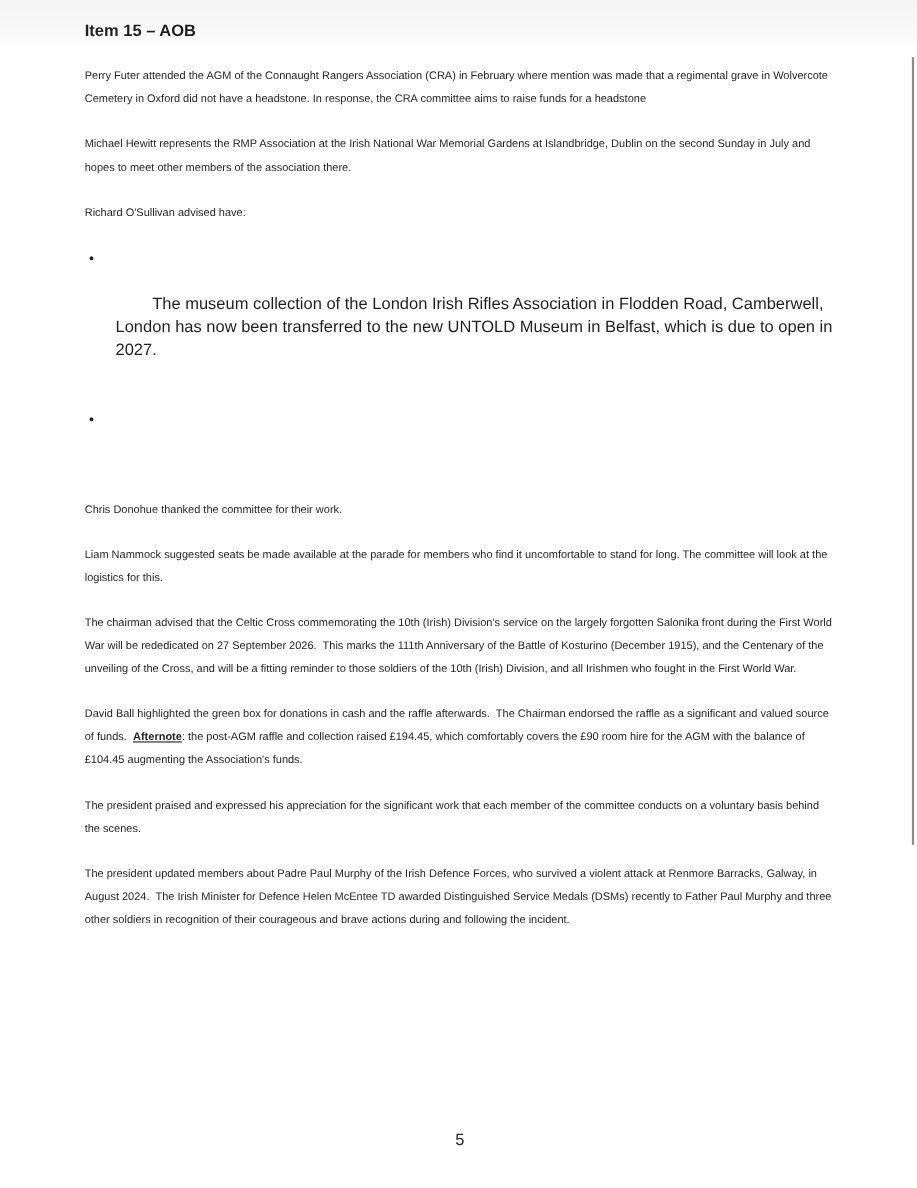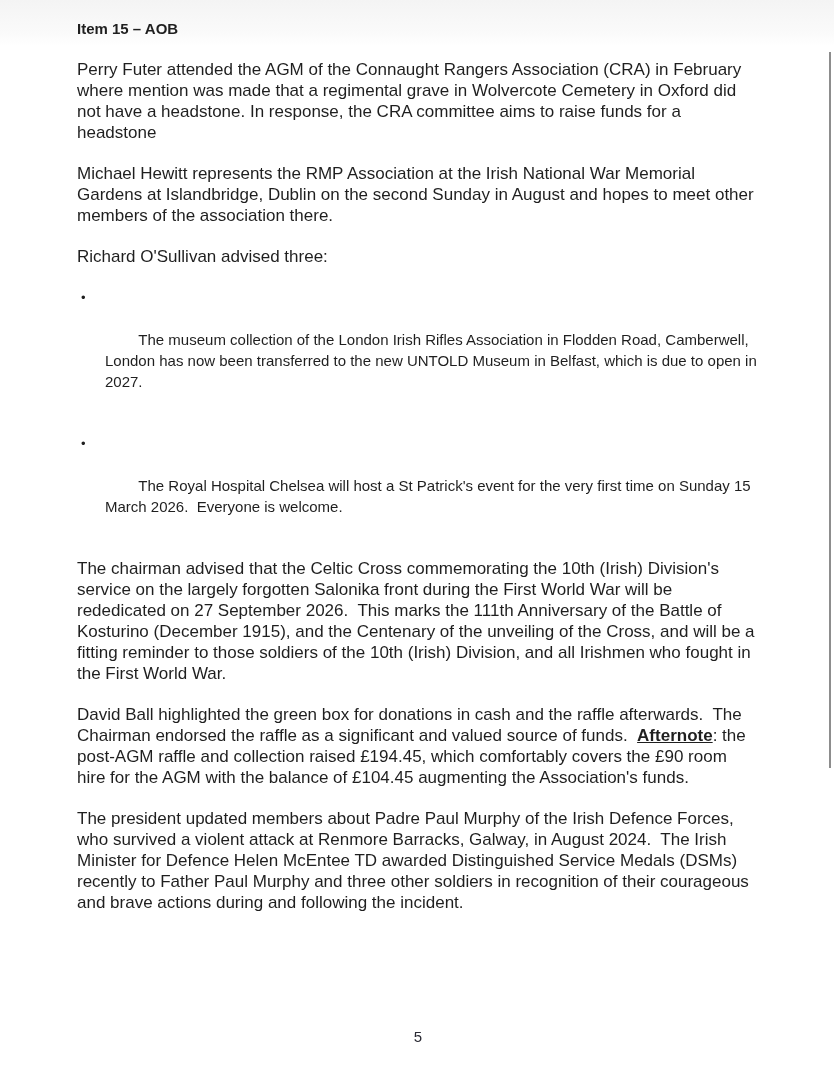--- a/index.html
+++ b/index.html
@@ -41,21 +41,21 @@
     width: 682px;
   }
   .heading {
     font-size: 15px;
     line-height: 21px;
     font-weight: bold;
     margin-bottom: 20px;
     white-space: pre-wrap;
   }
   .para {
-    font-size: 17px;
+    font-size: 10px;
     line-height: 21px;
     margin-bottom: 20px;
     white-space: pre-wrap;
   }
   .bullet-list {
     list-style: none;
     margin-bottom: 0;
   }
   .bullet-item {
     position: relative;
@@ -91,42 +91,44 @@
 <div class="page">
   <div class="scan-band-top"></div>
   <div class="page-edge-right"></div>
 
   <div class="content">
 
     <div class="heading">Item 15 – AOB</div>
 
     <p class="para">Perry Futer attended the AGM of the Connaught Rangers Association (CRA) in February where mention was made that a regimental grave in Wolvercote Cemetery in Oxford did not have a headstone. In response, the CRA committee aims to raise funds for a headstone</p>
 
-    <p class="para">Michael Hewitt represents the RMP Association at the Irish National War Memorial Gardens at Islandbridge, Dublin on the second Sunday in August and hopes to meet other members of the association there.</p>
+    <p class="para">Michael Hewitt represents the RMP Association at the Irish National War Memorial Gardens at Islandbridge, Dublin on the second Sunday in July and hopes to meet other members of the association there.</p>
 
-    <p class="para">Richard O'Sullivan advised three:</p>
+    <p class="para">Richard O'Sullivan advised have:</p>
 
     <ul class="bullet-list">
       <li class="bullet-item">
         <span class="bullet-dot">•</span>
         <span>The museum collection of the London Irish Rifles Association in Flodden Road, Camberwell, London has now been transferred to the new UNTOLD Museum in Belfast, which is due to open in 2027.</span>
       </li>
       <li class="bullet-item">
         <span class="bullet-dot">•</span>
-        <span>The Royal Hospital Chelsea will host a St Patrick's event for the very first time on Sunday 15 March 2026.  Everyone is welcome.</span>
       </li>
     </ul>
 
 
+    <p class="para">Chris Donohue thanked the committee for their work.</p>
 
 
+    <p class="para">Liam Nammock suggested seats be made available at the parade for members who find it uncomfortable to stand for long. The committee will look at the logistics for this.</p>
 
     <p class="para">The chairman advised that the Celtic Cross commemorating the 10th (Irish) Division's service on the largely forgotten Salonika front during the First World War will be rededicated on 27 September 2026.  This marks the 111th Anniversary of the Battle of Kosturino (December 1915), and the Centenary of the unveiling of the Cross, and will be a fitting reminder to those soldiers of the 10th (Irish) Division, and all Irishmen who fought in the First World War.</p>
 
     <p class="para"><span>David Ball highlighted the green box for donations in cash and the raffle afterwards.  The Chairman endorsed the raffle as a significant and valued source of funds.  </span><span class="bold-inline">Afternote</span><span>: the post-AGM raffle and collection raised £194.45, which comfortably covers the £90 room hire for the AGM with the balance of £104.45 augmenting the Association's funds.</span></p>
 
+    <p class="para">The president praised and expressed his appreciation for the significant work that each member of the committee conducts on a voluntary basis behind the scenes.</p>
 
     <p class="para">The president updated members about Padre Paul Murphy of the Irish Defence Forces, who survived a violent attack at Renmore Barracks, Galway, in August 2024.  The Irish Minister for Defence Helen McEntee TD awarded Distinguished Service Medals (DSMs) recently to Father Paul Murphy and three other soldiers in recognition of their courageous and brave actions during and following the incident.</p>
 
   </div>
 
   <div class="page-number">5</div>
 </div>
 
 </body></html>

